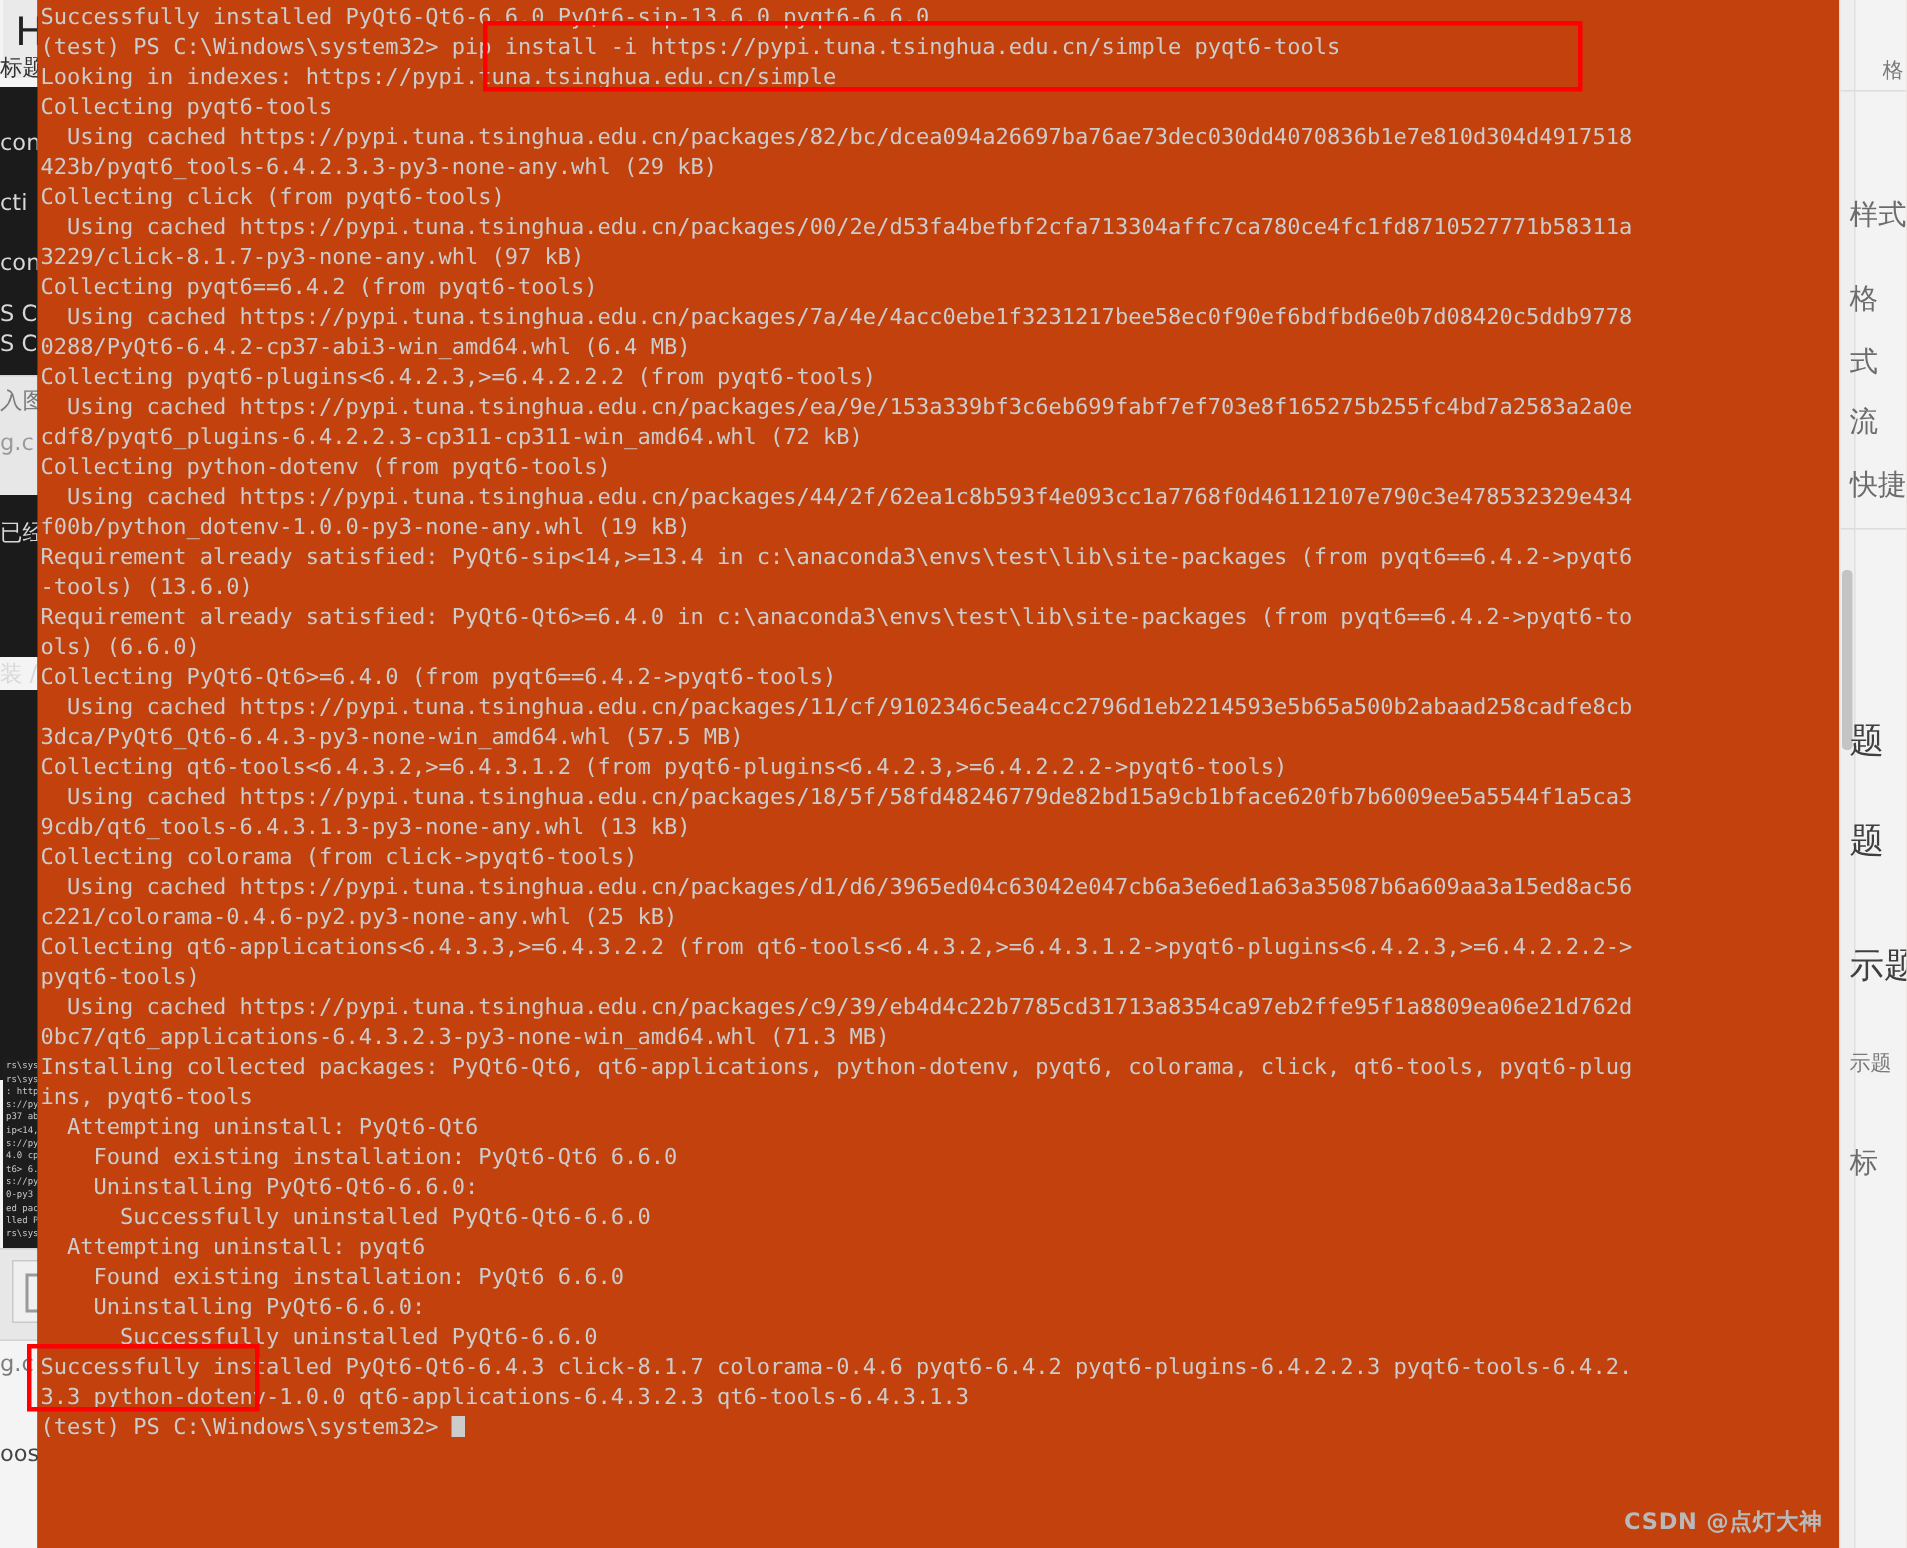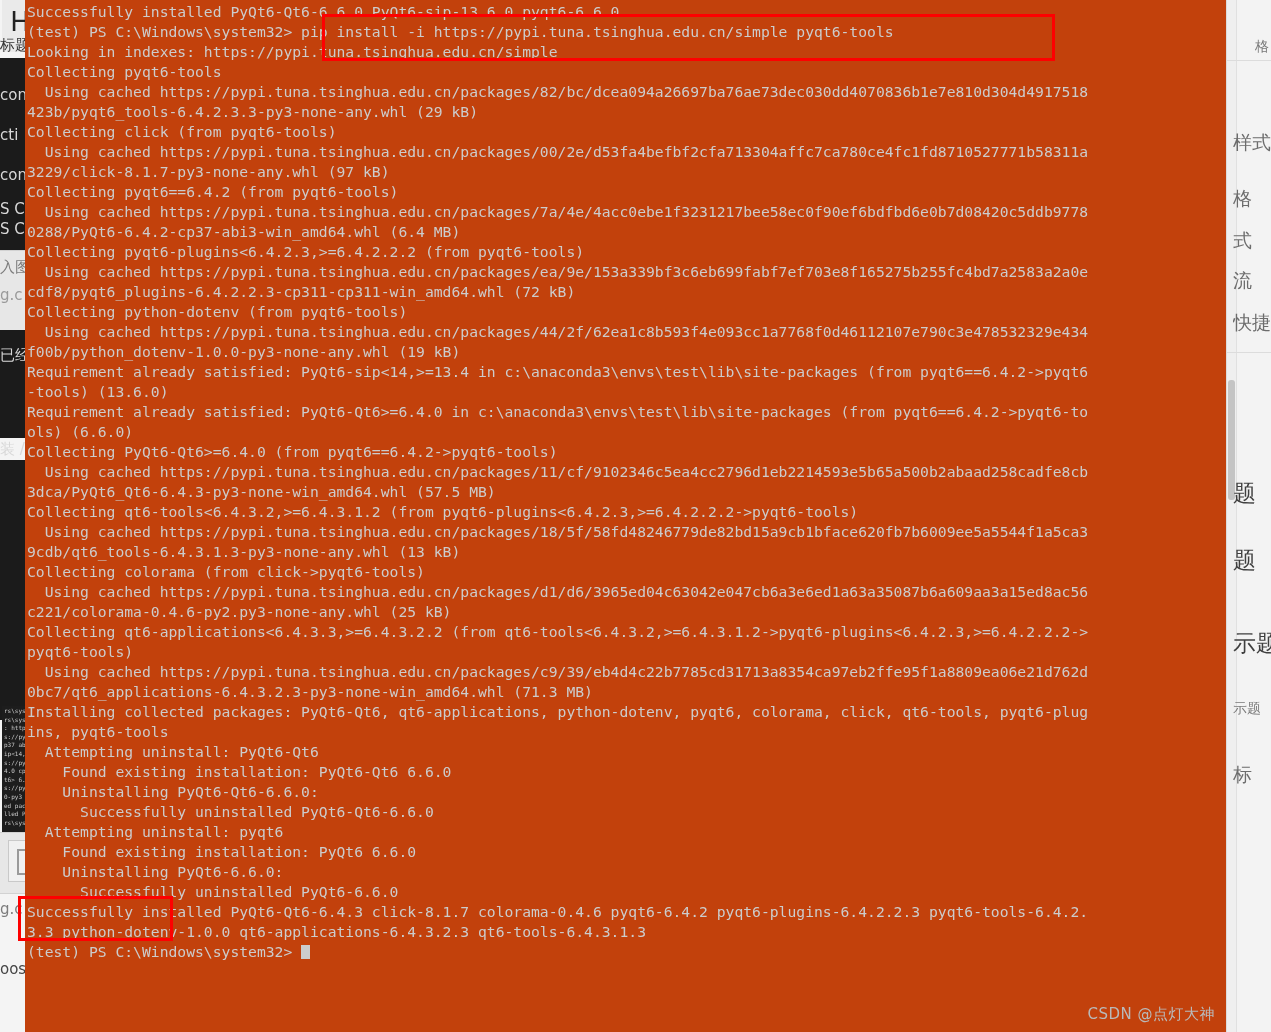--- a/index.html
+++ b/index.html
@@ -280,15 +280,15 @@
     <div class="rp-item" style="top:268px;">流</div>
     <div class="rp-item" style="top:310px;">快捷</div>
     <div class="rp-sep" style="top:352px;"></div>
     <div class="rp-item big" style="top:478px;">题</div>
     <div class="rp-item big" style="top:545px;">题</div>
     <div class="rp-item big" style="top:628px;">示题</div>
     <div class="rp-item small" style="top:700px;">示题</div>
     <div class="rp-item" style="top:762px;">标</div>
   </div>
 
-  <div id="watermark" style="color: rgb(185, 185, 185);">CSDN @点灯大神</div>
+  <div id="watermark" style="color: rgb(185, 185, 185); font-weight: bold;">CSDN @点灯大神</div>
 
 </div>
 
 </body></html>

